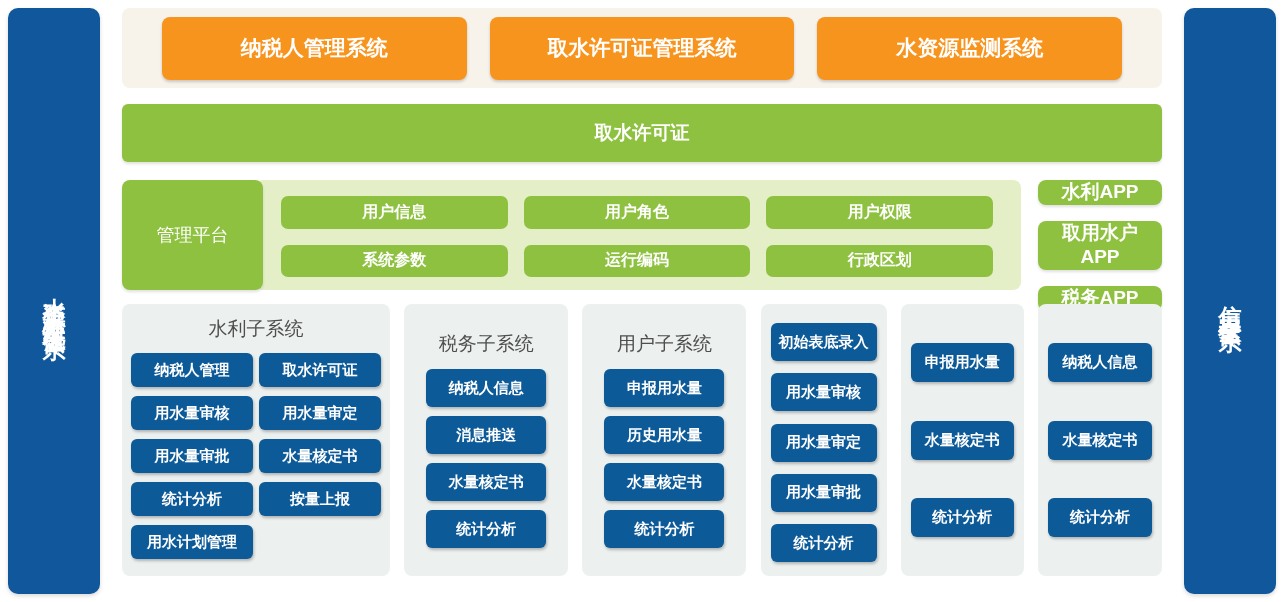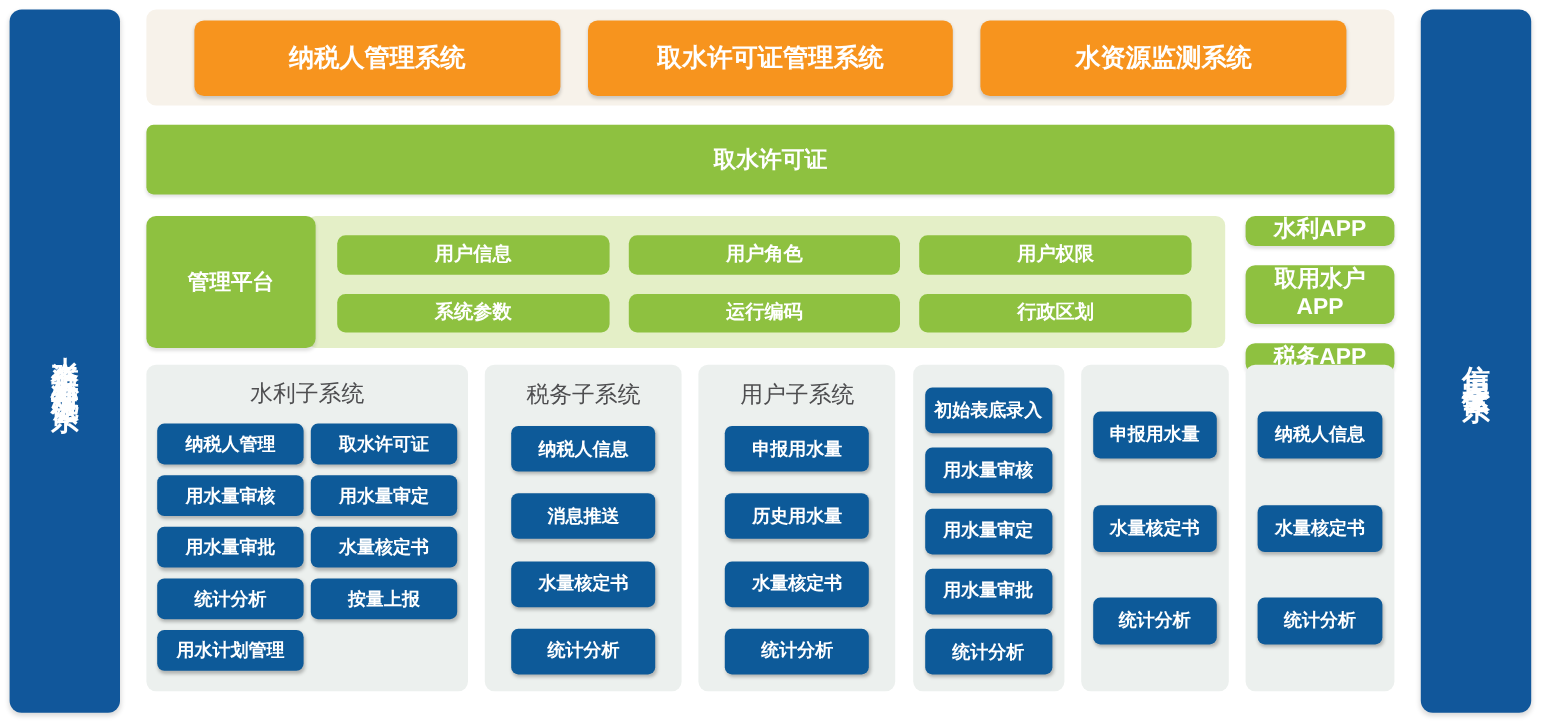--- a/index.html
+++ b/index.html
@@ -47,21 +47,21 @@
     color: #ffffff; font-size: 19px; font-weight: bold;
     display: flex; align-items: center; justify-content: center;
     margin-bottom: 18px;
     box-shadow: 0 2px 3px rgba(0,0,0,.12);
   }
 
   
   .platform-row { height: 110px; display: flex; margin-bottom: 14px; }
   .platform-box {
     width: 141px; background: #8EC140; border-radius: 8px;
-    color: #ffffff; font-size: 18px; font-weight: bold;
+    color: #ffffff; font-size: 18px; font-weight: normal;
     display: flex; align-items: center; justify-content: center;
     position: relative; z-index: 1;
     box-shadow: 0 2px 3px rgba(0,0,0,.12);
   }
   .modules-panel {
     flex: 1; margin-left: -8px; margin-right: 17px;
     background: #E4EFC7; border-radius: 8px;
     display: grid; grid-template-columns: repeat(3, 1fr);
     column-gap: 20px; row-gap: 10px;
     padding: 16px 28px 13px 26px;
@@ -94,21 +94,21 @@
     color: #ffffff; font-size: 15px; font-weight: bold;
     display: flex; align-items: center; justify-content: center;
     white-space: nowrap;
     box-shadow: 1px 2px 3px rgba(0,0,0,.25);
   }
   .p1 { width: 268px; padding: 13px 9px; }
   .p1 h3 { margin-bottom: 12px; }
   .grid2 { display: grid; grid-template-columns: 1fr 1fr; column-gap: 6px; row-gap: 9px; }
   .grid2 .blue-btn { height: 34px; }
 
-  .p2, .p3 { width: 164px; padding: 14px 22px; display: flex; flex-direction: column; }
+  .p2, .p3 { width: 164px; padding: 28px 22px; display: flex; flex-direction: column; }
   .list-spread { flex: 1; display: flex; flex-direction: column; justify-content: space-between; margin-top: 13px; }
   .p2 .blue-btn, .p3 .blue-btn { height: 38px; }
 
   .p4 { width: 126px; padding: 19px 10px 14px; display: flex; flex-direction: column; justify-content: space-between; }
   .p4 .blue-btn { height: 38px; }
 
   .p5 { width: 123px; }
   .p6 { width: 124px; }
   .p5, .p6 { padding: 0 10px; display: flex; flex-direction: column; justify-content: space-evenly; }
   .p5 .blue-btn, .p6 .blue-btn { height: 39px; }

